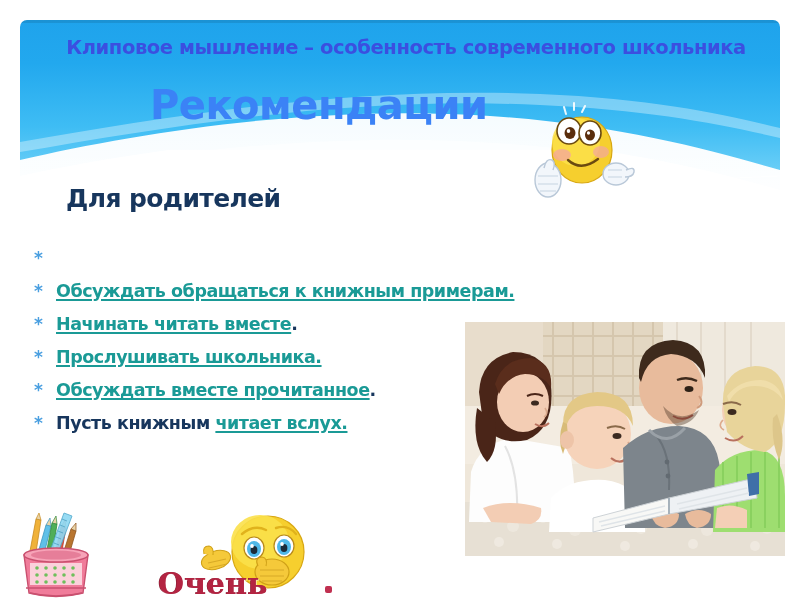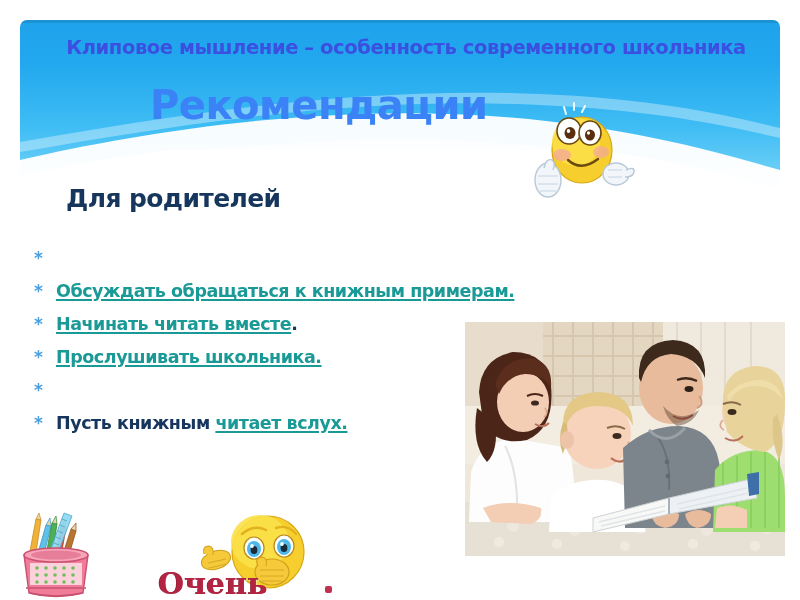--- a/index.html
+++ b/index.html
@@ -277,20 +277,21 @@
     <li class="bullet-row">
       <span class="bullet-marker">*</span>
       <span class="bullet-text"><span class="plain"></span><span class="lnk">Начинать читать вместе</span><span class="plain">.</span></span>
     </li>
     <li class="bullet-row">
       <span class="bullet-marker">*</span>
       <span class="bullet-text"><span class="plain"></span><span class="lnk">Прослушивать школьника.</span><span class="plain"></span></span>
     </li>
     <li class="bullet-row">
       <span class="bullet-marker">*</span>
+      <span class="bullet-text"><span class="plain"></span><span class="lnk">Обсуждать вместе прочитанное</span><span class="plain">.</span></span>
     </li>
     <li class="bullet-row">
       <span class="bullet-marker">*</span>
       <span class="bullet-text"><span class="plain">Пусть книжным </span><span class="lnk">читает вслух.</span><span class="plain"></span></span>
     </li>
   </ul>
 
   <div class="photo-frame">
     <div class="photo-inner">
       <svg viewBox="0 0 320 234" width="320" height="234">

